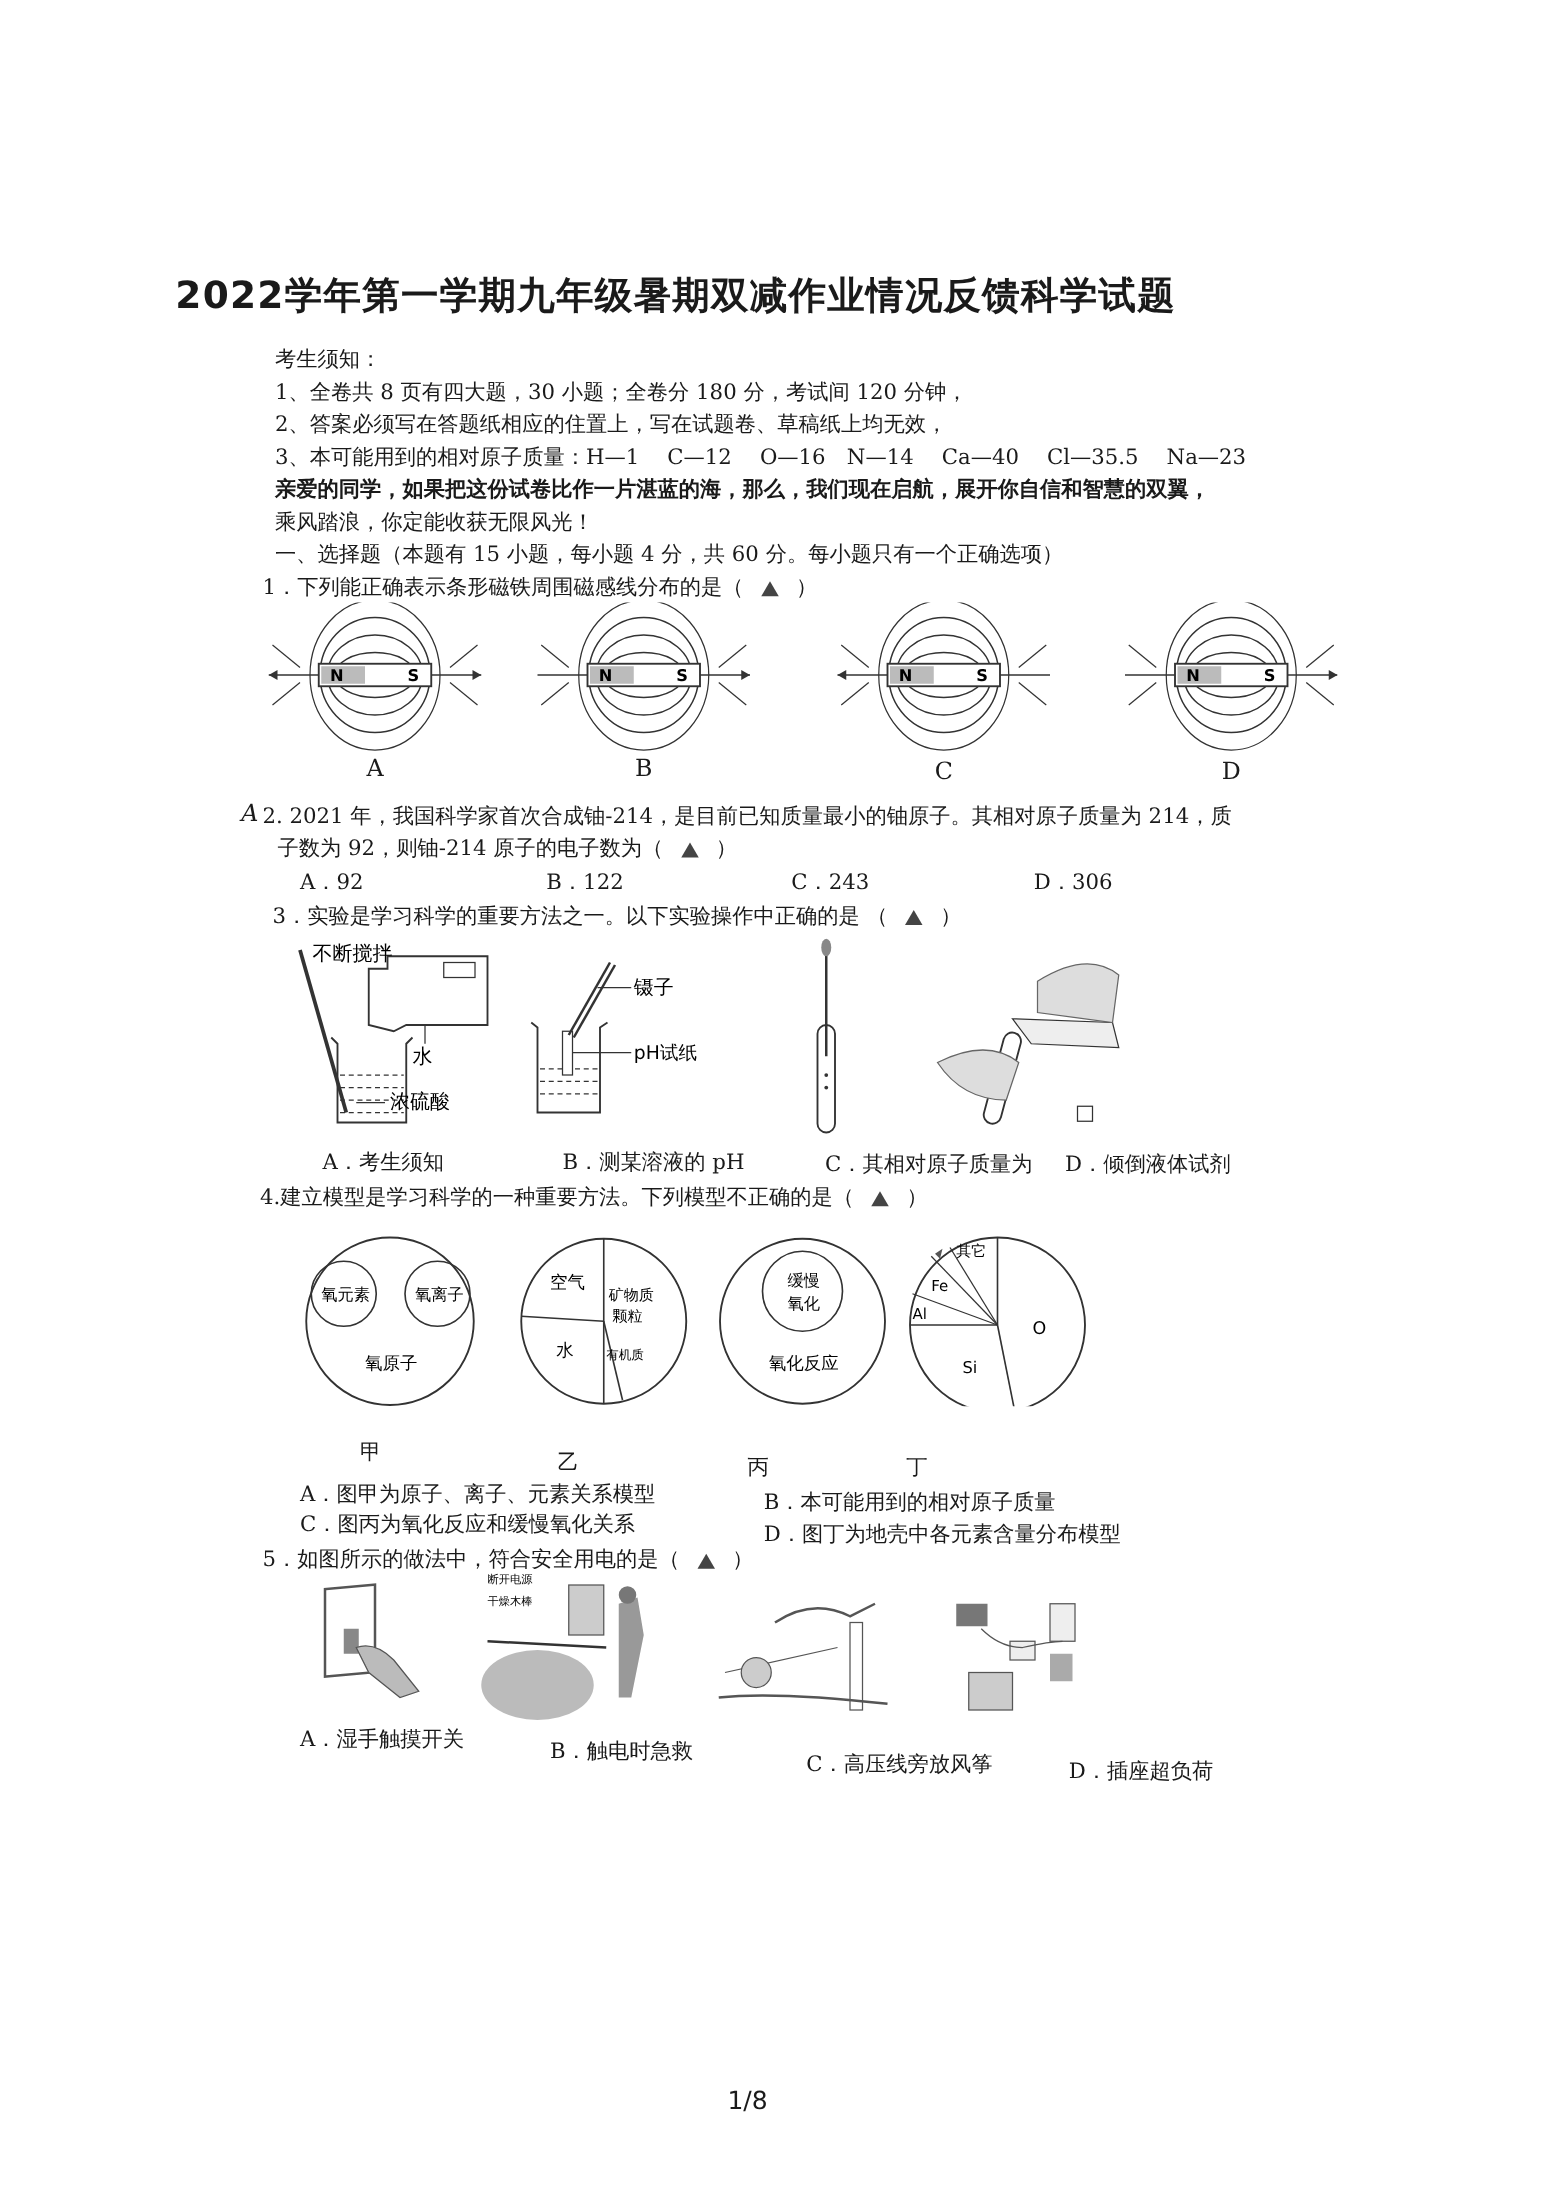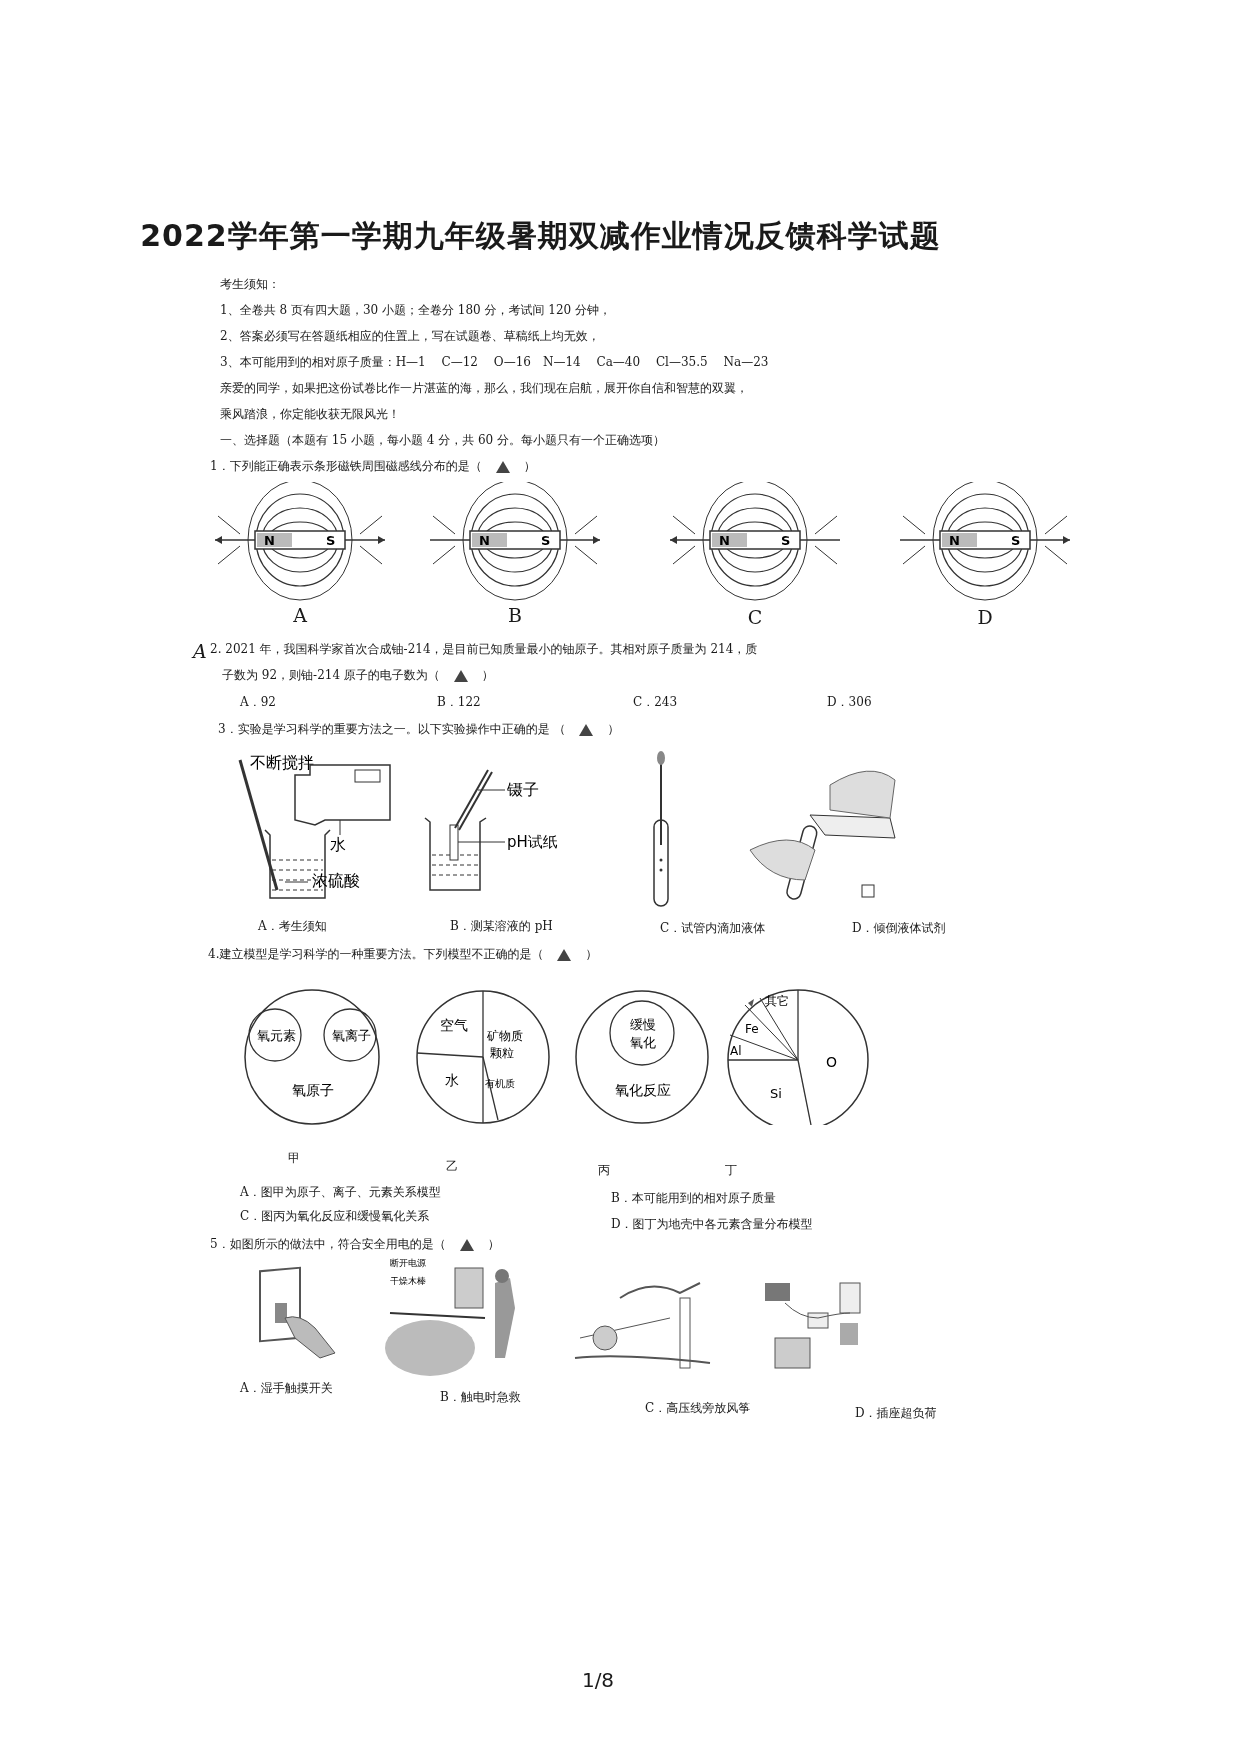--- a/index.html
+++ b/index.html
@@ -1,34 +1,34 @@
 <!DOCTYPE html>
 <html><head>
 <meta charset="utf-8">
 <style>
   html,body{margin:0;padding:0;background:#fff;}
   body{width:1240px;height:1754px;position:relative;overflow:hidden;font-family:"DejaVu Serif","Liberation Serif",serif;color:#1a1a1a;}
   .abs{position:absolute;}
   .title{left:0;width:1081px;top:216px;text-align:center;font-family:"DejaVu Sans","Liberation Sans",sans-serif;font-weight:bold;font-size:30px;letter-spacing:1px;}
-  .line{font-size:12px;white-space:nowrap;}
+  .line{font-size:17px;white-space:nowrap;}
   .tri{display:inline-block;width:0;height:0;border-left:7px solid transparent;border-right:7px solid transparent;border-bottom:12px solid #444;vertical-align:middle;margin:0 14px;}
   .lbl{font-size:19px;text-align:center;}
   svg text{font-family:"DejaVu Sans","Liberation Sans",sans-serif;}
   .pagenum{left:0;width:1196px;top:1668px;text-align:center;font-family:"DejaVu Sans","Liberation Sans",sans-serif;font-size:20px;}
 </style>
 </head>
 <body>
 
 <div class="abs title">2022学年第一学期九年级暑期双减作业情况反馈科学试题</div>
 
 <div class="abs line" style="left:220px;top:276px;">考生须知：</div>
 <div class="abs line" style="left:220px;top:302px;">1、全卷共 8 页有四大题，30 小题；全卷分 180 分，考试间 120 分钟，</div>
 <div class="abs line" style="left:220px;top:328px;">2、答案必须写在答题纸相应的住置上，写在试题卷、草稿纸上均无效，</div>
 <div class="abs line" style="left:220px;top:354px;">3、本可能用到的相对原子质量：H—1　 C—12　 O—16　N—14　 Ca—40　 Cl—35.5　 Na—23</div>
-<div class="abs line" style="left:220px;top:380px;">亲爱的同学，如果把这份试卷比作一片湛蓝的海，那么，我们现在启航，展开你自信和智慧的双翼，</div>
+<div class="abs line" style="left:220px;top:380px;font-weight:bold;">亲爱的同学，如果把这份试卷比作一片湛蓝的海，那么，我们现在启航，展开你自信和智慧的双翼，</div>
 <div class="abs line" style="left:220px;top:406px;">乘风踏浪，你定能收获无限风光！</div>
 <div class="abs line" style="left:220px;top:432px;">一、选择题（本题有 15 小题，每小题 4 分，共 60 分。每小题只有一个正确选项）</div>
 
 <div class="abs line" style="left:210px;top:458px;">
   <span>1．下列能正确表示条形磁铁周围磁感线分布的是（</span><span class="tri"></span><span>）</span>
 </div>
 
 <svg class="abs" style="left:210px;top:482px;" width="860" height="120">
   <defs>
     <g id="mag">
@@ -133,21 +133,21 @@
   <g>
     <rect x="565" y="75" width="14" height="75" rx="7" transform="rotate(15 572 112)" fill="none" stroke="#333" stroke-width="1.5"></rect>
     <path d="M580 65 L660 68 L665 88 L595 85 Z" fill="#eee" stroke="#333"></path>
     <path d="M600 35 Q640 10 665 30 L660 68 L600 60 Z" fill="#ddd" stroke="#666"></path>
     <path d="M520 100 Q560 80 585 100 L575 130 Q540 130 520 100 Z" fill="#ddd" stroke="#666"></path>
     <rect x="632" y="135" width="12" height="12" fill="none" stroke="#333"></rect>
   </g>
 </svg>
 <div class="abs line" style="left:258px;top:918px;">A．考生须知</div>
 <div class="abs line" style="left:450px;top:918px;">B．测某溶液的 pH</div>
-<div class="abs line" style="left:660px;top:920px;">C．试管内滴加液体</div>
+<div class="abs line" style="left:660px;top:920px;">C．其相对原子质量为</div>
 <div class="abs line" style="left:852px;top:920px;">D．倾倒液体试剂</div>
 
 <div class="abs line" style="left:208px;top:946px;">
   <span>4.建立模型是学习科学的一种重要方法。下列模型不正确的是（</span><span class="tri"></span><span>）</span>
 </div>
 
 <svg class="abs" style="left:230px;top:985px;" width="700" height="140">
 
   <g>
     <circle cx="82" cy="72" r="67" fill="none" stroke="#333" stroke-width="1.5"></circle>

